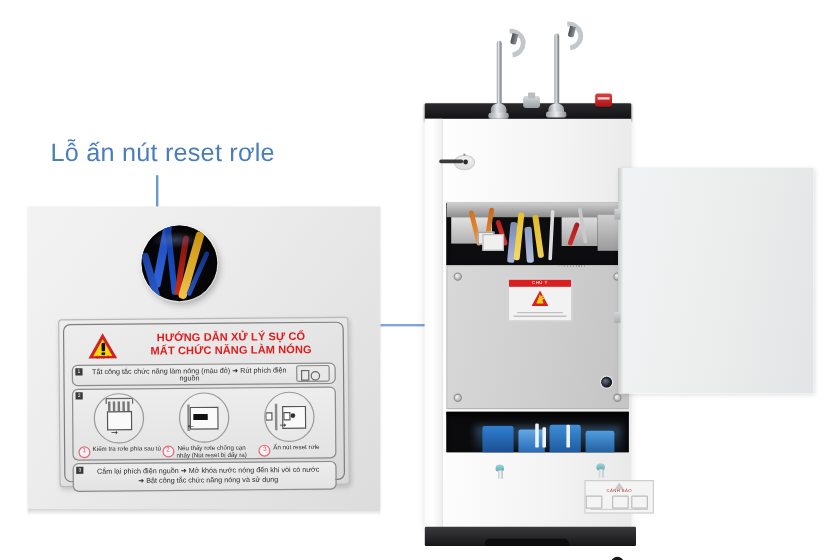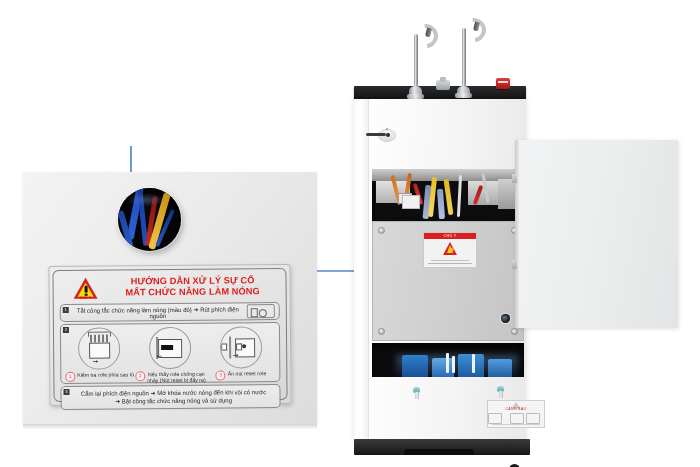--- a/index.html
+++ b/index.html
@@ -339,20 +339,21 @@
     background:linear-gradient(90deg,#c9cacb,#e9eaea);
   }
   .hinge{position:absolute;left:-3px;width:5px;height:9px;background:linear-gradient(180deg,#d6d7d8,#a9abac);}
   .h1{top:34px;} .h2{top:120px;}
 </style>
 </head>
 <body>
 
 <div id="stage">
 
+  <div class="callout-label">Lỗ ấn nút reset rơle</div>
   <div class="callout-stem"></div>
 
   <div class="inset">
 
     <div class="hole-wrap">
       <span class="wire w1"></span>
       <span class="wire w5"></span>
       <span class="wire w2"></span>
       <span class="wire w3"></span>
       <span class="wire w4"></span>

